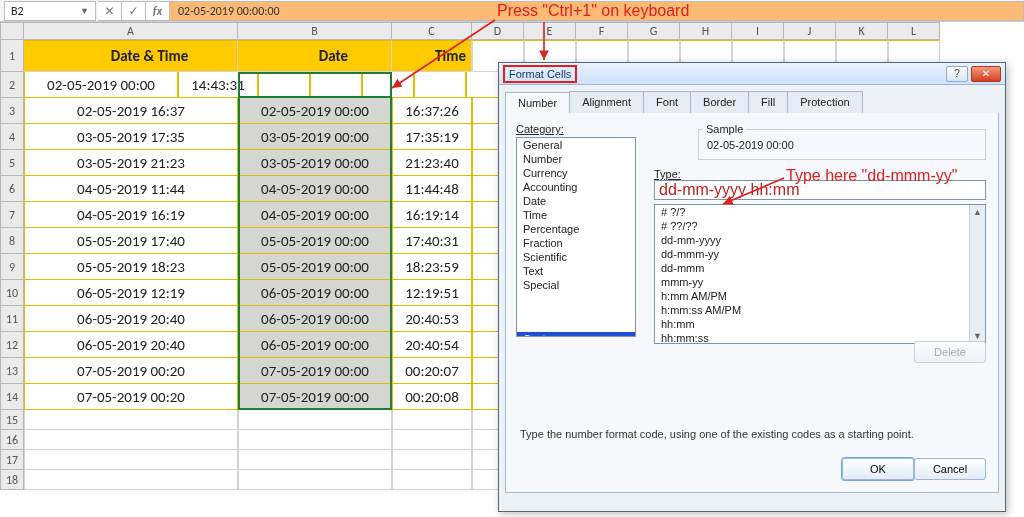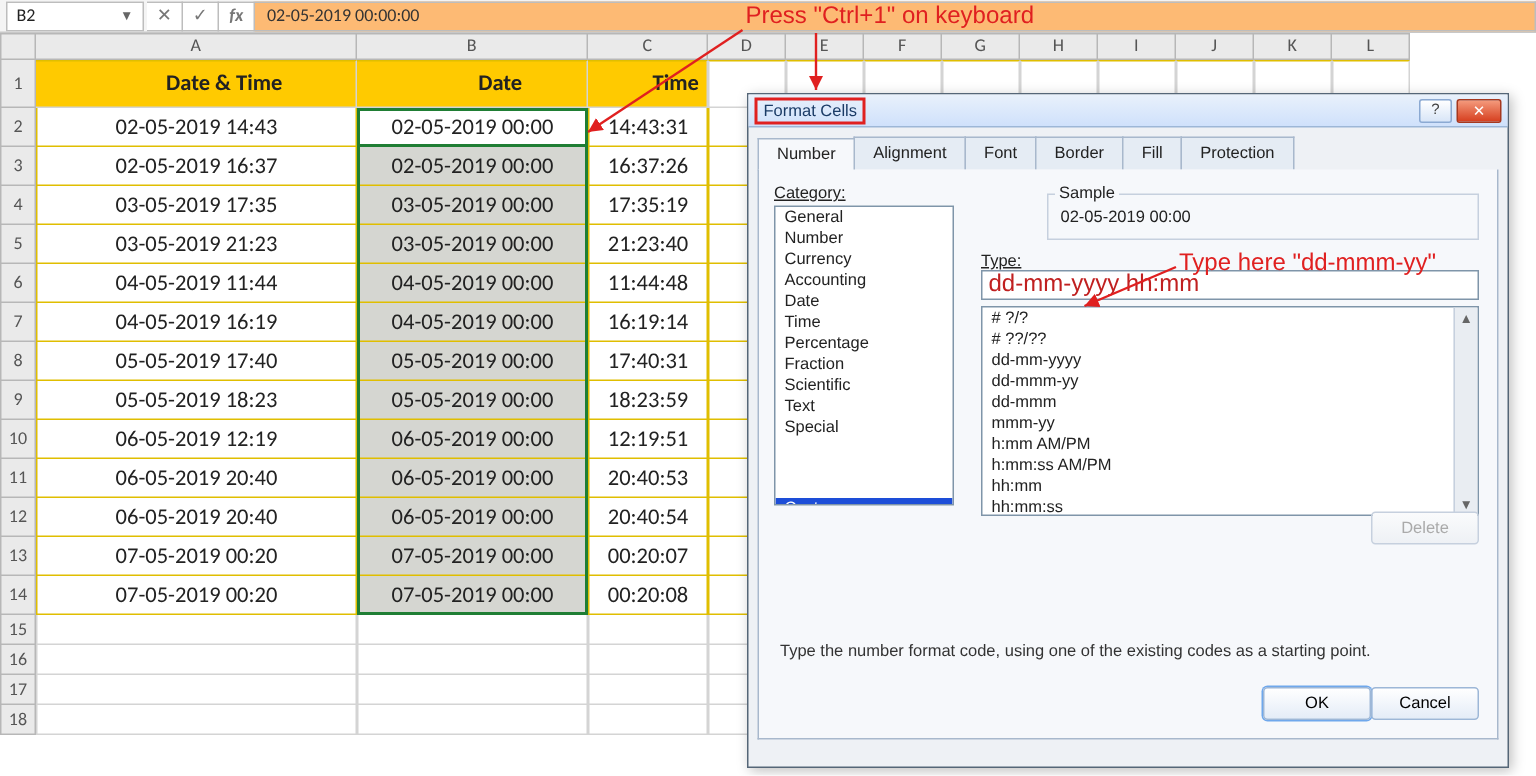--- a/index.html
+++ b/index.html
@@ -308,21 +308,20 @@
     <div class="cell cN" style="height:32px"></div>
     <div class="cell cN" style="height:32px"></div>
     <div class="cell cN" style="height:32px"></div>
     <div class="cell cN" style="height:32px"></div>
     <div class="cell cN" style="height:32px"></div>
   </div>
 
   <div id="datarows">
       <div class="row datarow">
         <div class="rowhdr">2</div>
-        <div class="cell cA">02-05-2019 14:43</div>
         <div class="cell cB" style="background: rgb(255, 255, 255);">02-05-2019 00:00</div>
         <div class="cell cC">14:43:31</div>
         <div class="cell cN"></div>
         <div class="cell cN"></div>
         <div class="cell cN"></div>
         <div class="cell cN"></div>
         <div class="cell cN"></div>
         <div class="cell cN"></div>
         <div class="cell cN"></div>
         <div class="cell cN"></div>

